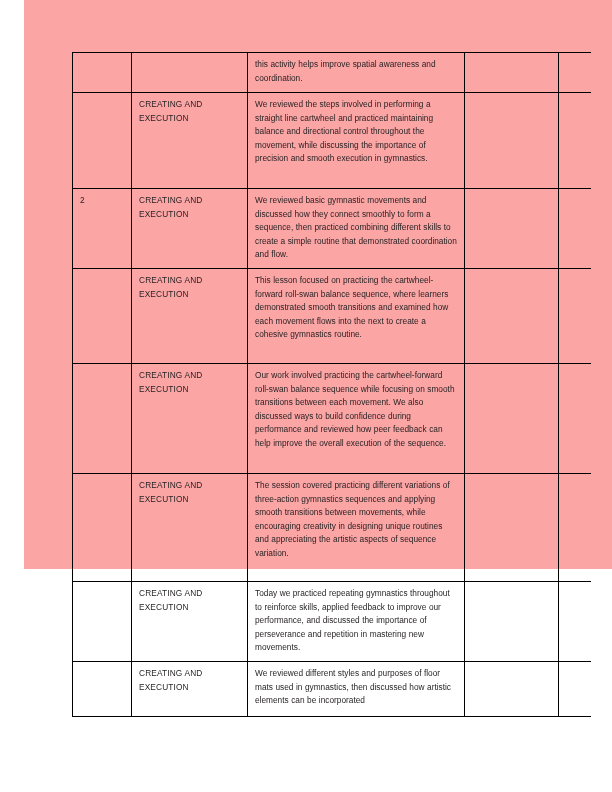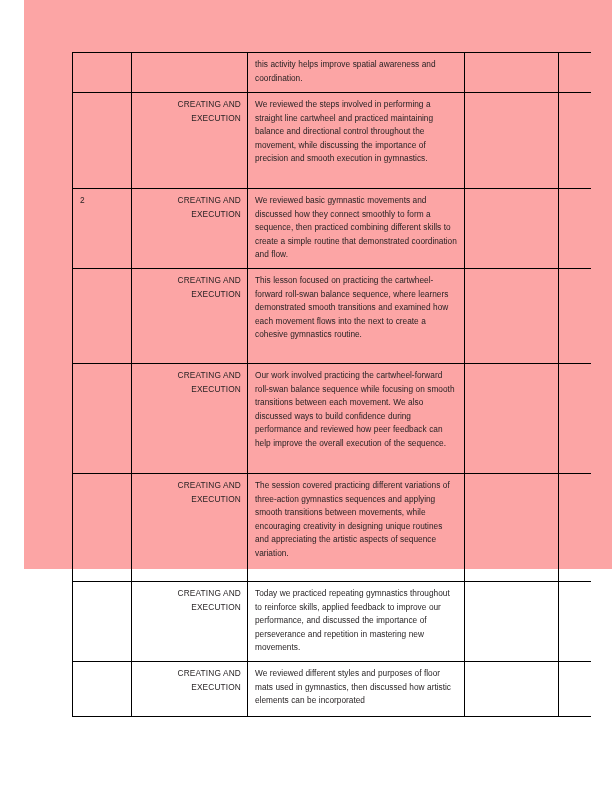--- a/index.html
+++ b/index.html
@@ -51,21 +51,20 @@
   .col-d      { width: 94px; }
   .col-e      { width: 32px; border-left: 1px solid #000000 !important; }
 
   .cell-num {
     font-size: 8.3px;
     color: #231f20;
   }
 
   .cell-strand {
     letter-spacing: 0.15px;
-    text-align: right;
   }
 
   .cell-desc {
     text-align: left;
     word-spacing: 0.2px;
   }
 
   .empty-cell { }
 
   

